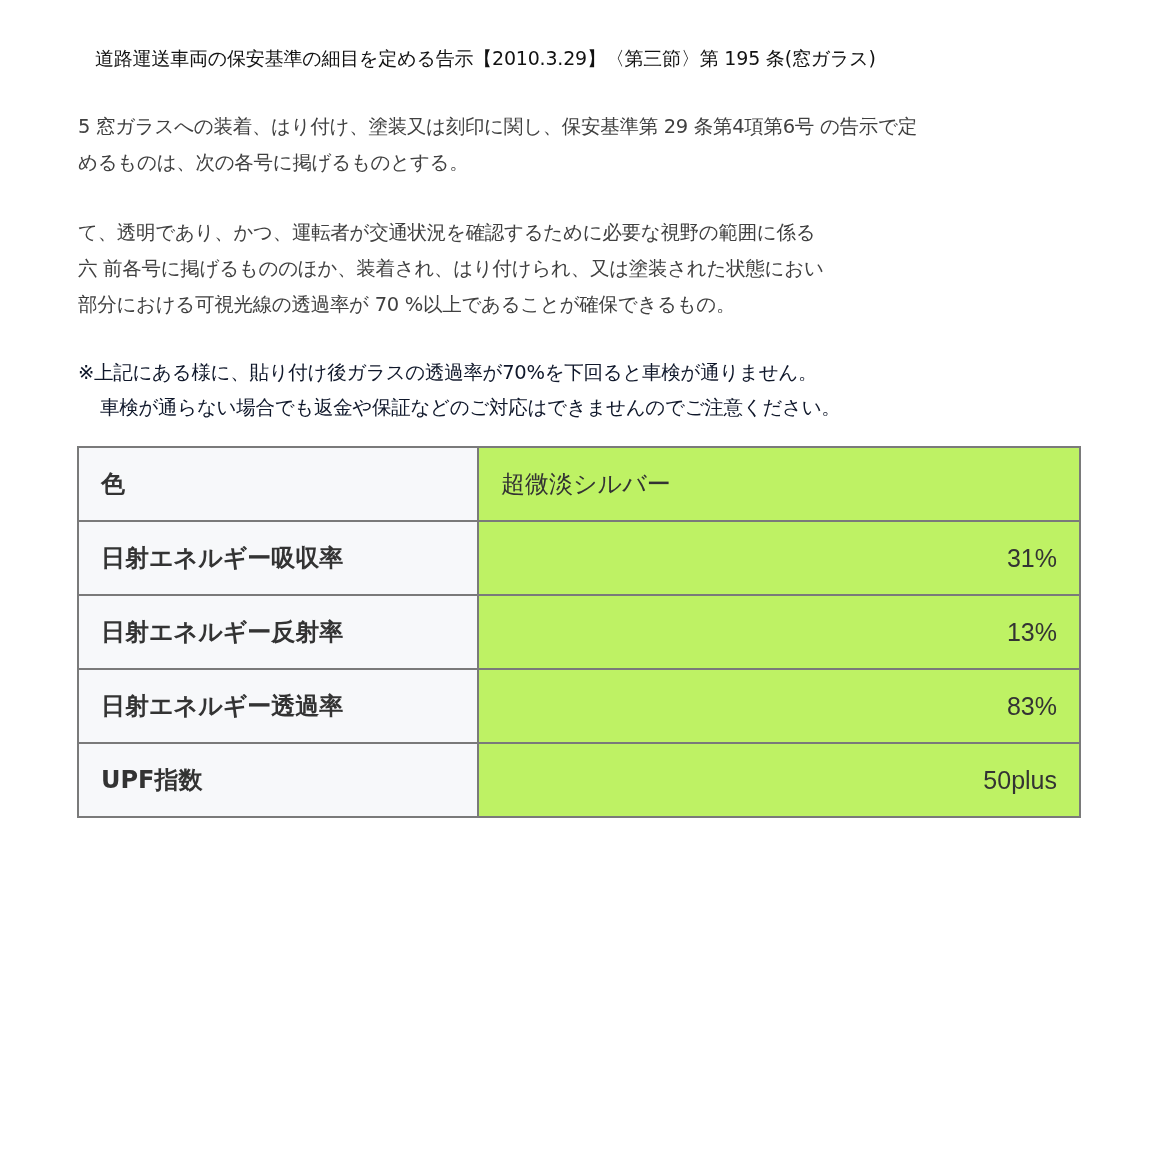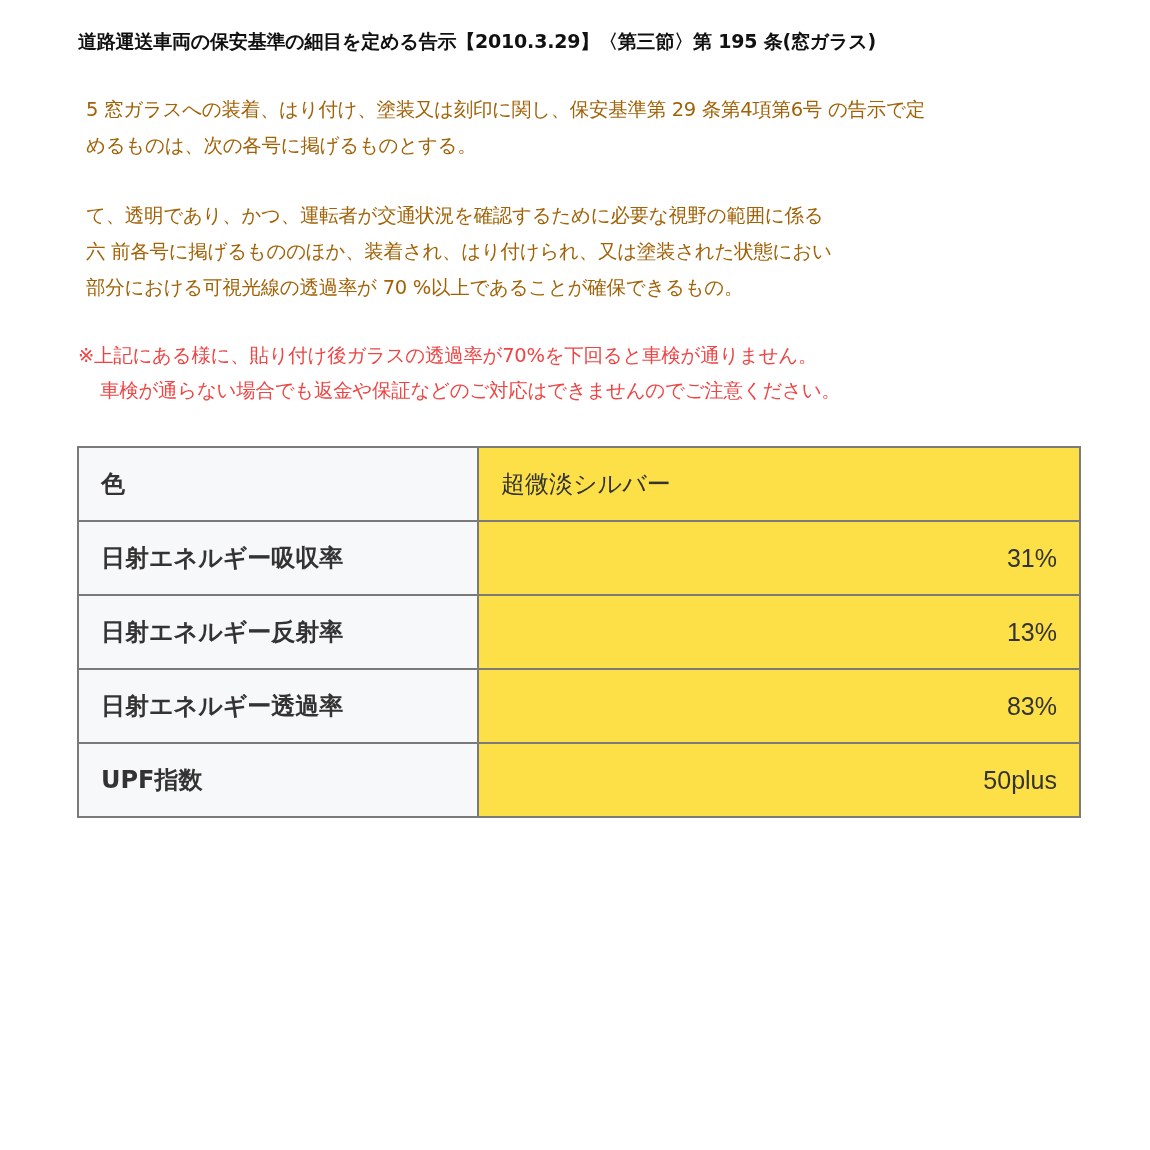--- a/index.html
+++ b/index.html
@@ -16,42 +16,42 @@
       color: #222222;
     }
     .content {
       position: absolute;
       left: 78px;
       top: 24px;
       width: 1010px;
     }
     .title {
       font-size: 19px;
-      font-weight: bold;
+      font-weight: normal;
       line-height: 34px;
-      margin: 0;
+      margin: 17px;
       letter-spacing: -0.2px;
       color: #111111;
       white-space: nowrap;
     }
     .para {
       font-size: 19.5px;
       line-height: 36px;
-      margin: 8px;
-      color: #a16207;
+      margin: 0;
+      color: #404040;
       letter-spacing: -0.3px;
     }
     .para1 { margin-top: 34px; width: 1000px; }
     .para2 { margin-top: 34px; width: 890px; }
     .para .line { display: block; white-space: nowrap; }
     .notice {
       margin-top: 32px;
       font-size: 19.5px;
       line-height: 35px;
-      color: #ef4444;
+      color: #0f172a;
       letter-spacing: -0.3px;
     }
     .notice .line { display: block; white-space: nowrap; }
     .notice .indent { padding-left: 22px; }
 
     .spec-table {
       position: absolute;
       left: 77px;
       top: 446px;
       width: 1004px;
@@ -65,21 +65,21 @@
       font-size: 24px;
       vertical-align: middle;
     }
     .spec-table td.label {
       width: 354px;
       background: #f7f8fa;
       font-weight: bold;
       color: #333333;
     }
     .spec-table td.value {
-      background: #fde047;
+      background: #bef264;
       color: #333333;
       text-align: right;
       font-family: "Liberation Sans", "DejaVu Sans", sans-serif;
       font-size: 25px;
     }
     .spec-table td.value.left {
       text-align: left;
       font-family: "DejaVu Sans", "Liberation Sans", sans-serif;
       font-size: 24px;
     }

